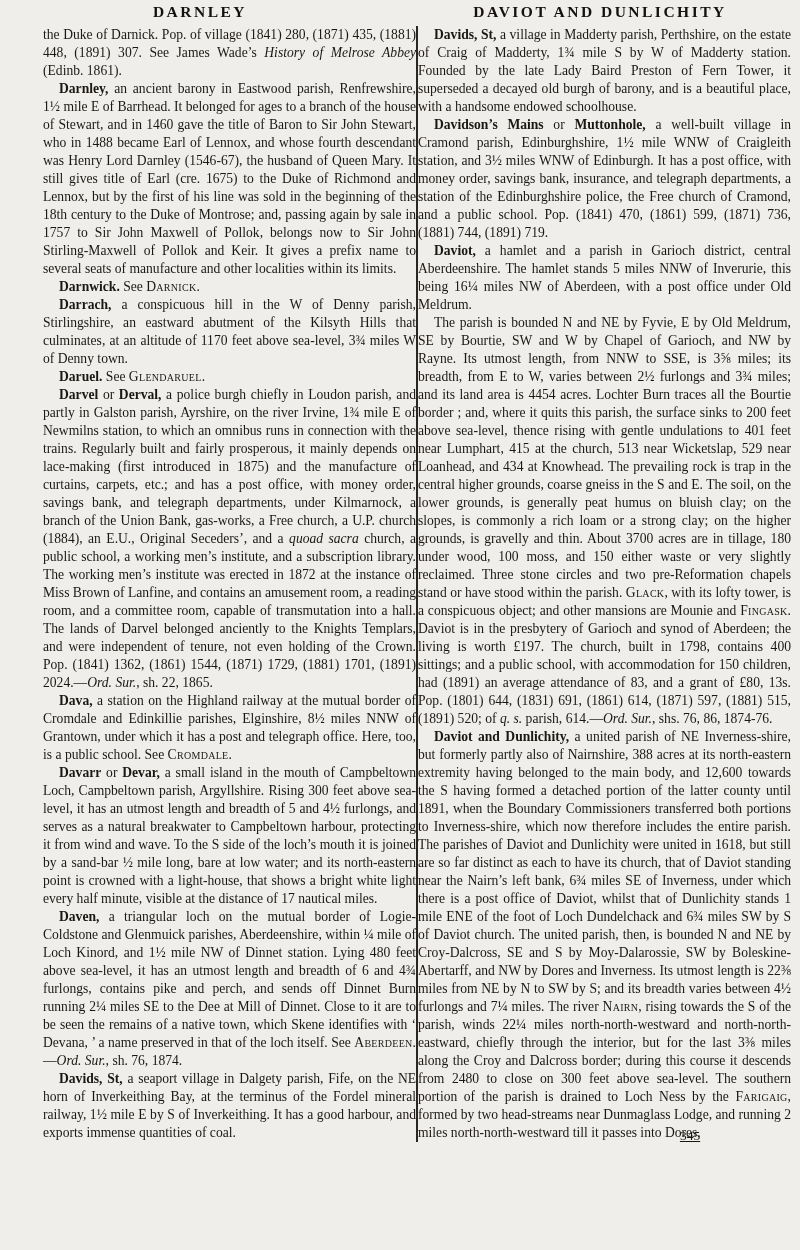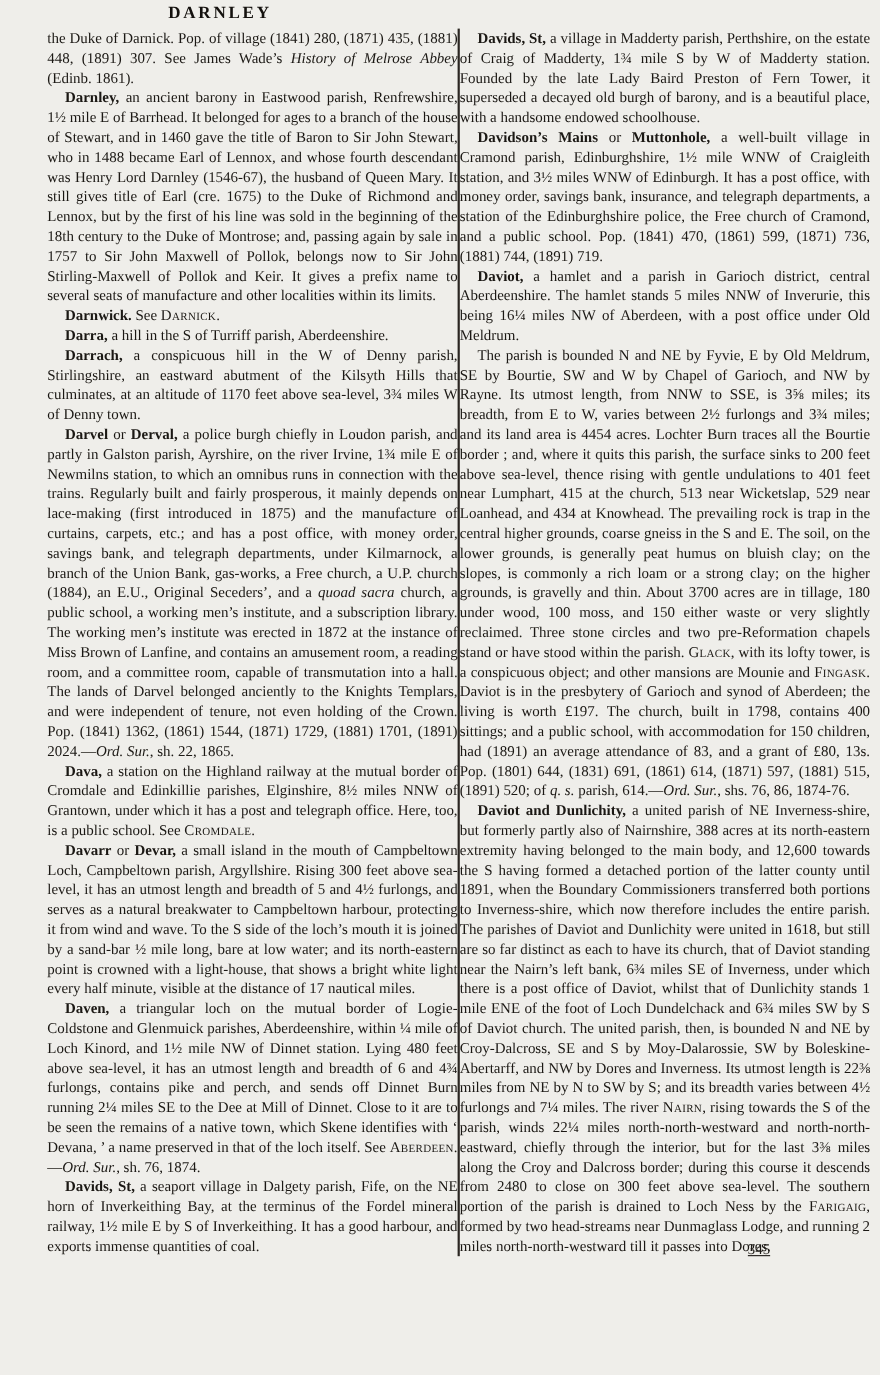--- a/index.html
+++ b/index.html
@@ -60,28 +60,29 @@
     color: #1b1814;
     text-decoration: underline;
   }
 </style>
 </head>
 <body>
 
 <div class="page">
   <div class="col-headers">
     <div class="col-header">DARNLEY</div>
+    <div class="col-header">DAVIOT AND DUNLICHITY</div>
   </div>
   <div class="columns">
     <div class="column">
         <p class="para no-indent"><span class="t-plain">the Duke of Darnick.  Pop. of village (1841) 280, (1871) 435, (1881) 448, (1891) 307.  See James Wade’s </span><span class="t-italic">History of Melrose Abbey</span><span class="t-plain"> (Edinb. 1861).</span></p>
         <p class="para"><span class="t-bold">Darnley,</span><span class="t-plain"> an ancient barony in Eastwood parish, Renfrewshire, 1½ mile E of Barrhead.  It belonged for ages to a branch of the house of Stewart, and in 1460 gave the title of Baron to Sir John Stewart, who in 1488 became Earl of Lennox, and whose fourth descendant was Henry Lord Darnley (1546-67), the husband of Queen Mary.  It still gives title of Earl (cre. 1675) to the Duke of Richmond and Lennox, but by the first of his line was sold in the beginning of the 18th century to the Duke of Montrose; and, passing again by sale in 1757 to Sir John Maxwell of Pollok, belongs now to Sir John Stirling-Maxwell of Pollok and Keir.  It gives a prefix name to several seats of manufacture and other localities within its limits.</span></p>
         <p class="para"><span class="t-bold">Darnwick.</span><span class="t-plain">  See </span><span class="t-sc">Darnick</span><span class="t-plain">.</span></p>
-        <p class="para"><span class="t-bold">Darra,</span><span class="t-plain"> a hill in the S of Turriff parish, Aberdeenshire.</span></p>
         <p class="para"><span class="t-bold">Darrach,</span><span class="t-plain"> a conspicuous hill in the W of Denny parish, Stirlingshire, an eastward abutment of the Kilsyth Hills that culminates, at an altitude of 1170 feet above sea-level, 3¾ miles W of Denny town.</span></p>
+        <p class="para"><span class="t-bold">Daruel.</span><span class="t-plain">  See </span><span class="t-sc">Glendaruel</span><span class="t-plain">.</span></p>
         <p class="para"><span class="t-bold">Darvel</span><span class="t-plain"> or </span><span class="t-bold">Derval,</span><span class="t-plain"> a police burgh chiefly in Loudon parish, and partly in Galston parish, Ayrshire, on the river Irvine, 1¾ mile E of Newmilns station, to which an omnibus runs in connection with the trains.  Regularly built and fairly prosperous, it mainly depends on lace-making (first introduced in 1875) and the manufacture of curtains, carpets, etc.; and has a post office, with money order, savings bank, and telegraph departments, under Kilmarnock, a branch of the Union Bank, gas-works, a Free church, a U.P. church (1884), an E.U., Original Seceders’, and a </span><span class="t-italic">quoad sacra</span><span class="t-plain"> church, a public school, a working men’s institute, and a subscription library.  The working men’s institute was erected in 1872 at the instance of Miss Brown of Lanfine, and contains an amusement room, a reading room, and a committee room, capable of transmutation into a hall.  The lands of Darvel belonged anciently to the Knights Templars, and were independent of tenure, not even holding of the Crown.  Pop. (1841) 1362, (1861) 1544, (1871) 1729, (1881) 1701, (1891) 2024.—</span><span class="t-italic">Ord. Sur.</span><span class="t-plain">, sh. 22, 1865.</span></p>
         <p class="para"><span class="t-bold">Dava,</span><span class="t-plain"> a station on the Highland railway at the mutual border of Cromdale and Edinkillie parishes, Elginshire, 8½ miles NNW of Grantown, under which it has a post and telegraph office.  Here, too, is a public school.  See </span><span class="t-sc">Cromdale</span><span class="t-plain">.</span></p>
         <p class="para"><span class="t-bold">Davarr</span><span class="t-plain"> or </span><span class="t-bold">Devar,</span><span class="t-plain"> a small island in the mouth of Campbeltown Loch, Campbeltown parish, Argyllshire.  Rising 300 feet above sea-level, it has an utmost length and breadth of 5 and 4½ furlongs, and serves as a natural breakwater to Campbeltown harbour, protecting it from wind and wave.  To the S side of the loch’s mouth it is joined by a sand-bar ½ mile long, bare at low water; and its north-eastern point is crowned with a light-house, that shows a bright white light every half minute, visible at the distance of 17 nautical miles.</span></p>
         <p class="para"><span class="t-bold">Daven,</span><span class="t-plain"> a triangular loch on the mutual border of Logie-Coldstone and Glenmuick parishes, Aberdeenshire, within ¼ mile of Loch Kinord, and 1½ mile NW of Dinnet station.  Lying 480 feet above sea-level, it has an utmost length and breadth of 6 and 4¾ furlongs, contains pike and perch, and sends off Dinnet Burn running 2¼ miles SE to the Dee at Mill of Dinnet.  Close to it are to be seen the remains of a native town, which Skene identifies with ‘ Devana, ’ a name preserved in that of the loch itself.  See </span><span class="t-sc">Aberdeen</span><span class="t-plain">.—</span><span class="t-italic">Ord. Sur.</span><span class="t-plain">, sh. 76, 1874.</span></p>
         <p class="para"><span class="t-bold">Davids, St,</span><span class="t-plain"> a seaport village in Dalgety parish, Fife, on the NE horn of Inverkeithing Bay, at the terminus of the Fordel mineral railway, 1½ mile E by S of Inverkeithing.  It has a good harbour, and exports immense quantities of coal.</span></p>
       </div>
     <div class="divider"></div>
     <div class="column">
         <p class="para"><span class="t-bold">Davids, St,</span><span class="t-plain"> a village in Madderty parish, Perthshire, on the estate of Craig of Madderty, 1¾ mile S by W of Madderty station.  Founded by the late Lady Baird Preston of Fern Tower, it superseded a decayed old burgh of barony, and is a beautiful place, with a handsome endowed schoolhouse.</span></p>
         <p class="para"><span class="t-bold">Davidson’s Mains</span><span class="t-plain"> or </span><span class="t-bold">Muttonhole,</span><span class="t-plain"> a well-built village in Cramond parish, Edinburghshire, 1½ mile WNW of Craigleith station, and 3½ miles WNW of Edinburgh.  It has a post office, with money order, savings bank, insurance, and telegraph departments, a station of the Edinburghshire police, the Free church of Cramond, and a public school.  Pop. (1841) 470, (1861) 599, (1871) 736, (1881) 744, (1891) 719.</span></p>

